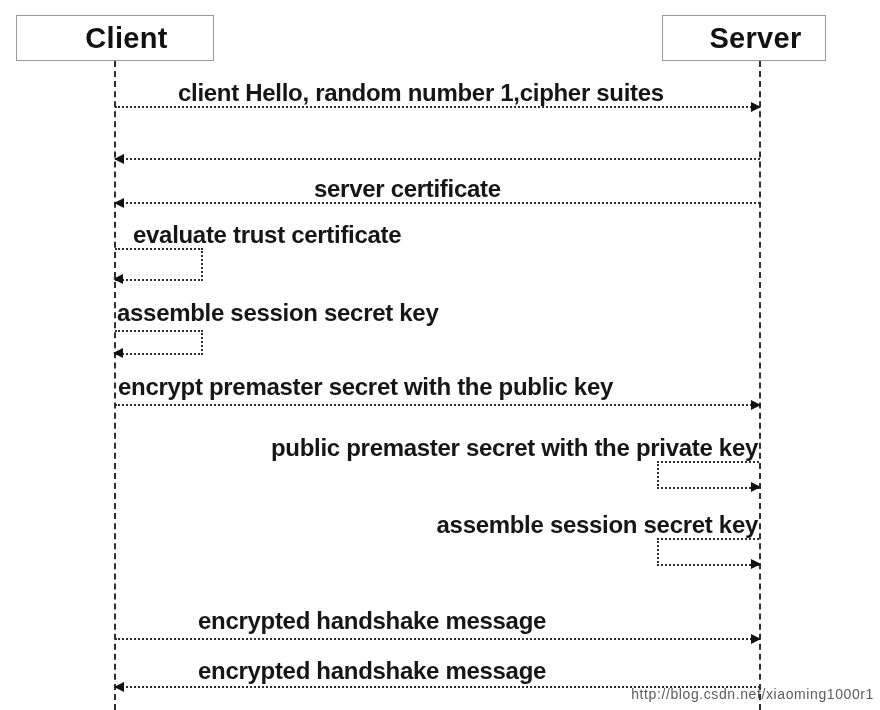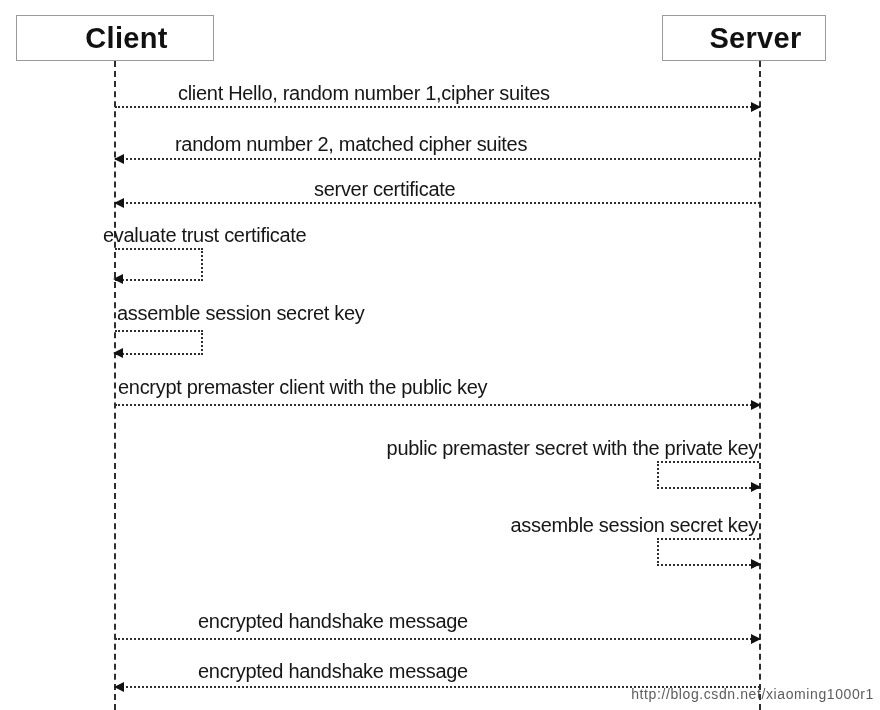--- a/index.html
+++ b/index.html
@@ -85,32 +85,32 @@
     border-right: none;
   }
   #loop4 { top: 248px; height: 33px; }
   #loop5 { top: 330px; height: 25px; }
   #loop7 { top: 461px; height: 28px; }
   #loop8 { top: 538px; height: 28px; }
 
   
   .mlabel {
     position: absolute;
-    font-size: 20px;
-    font-weight: normal;
+    font-size: 24px;
+    font-weight: bold;
     color: #161616;
     white-space: nowrap;
     letter-spacing: -0.3px;
     line-height: 24px;
     text-align: right;
   }
   #lab1  { left: 178px; top: 81px;  }
   #lab2  { left: 175px; top: 132px; }
   #lab3  { left: 314px; top: 177px; }
-  #lab4  { left: 103px; top: 223px; }
+  #lab4  { left: 133px; top: 223px; }
   #lab5  { left: 117px; top: 301px; }
   #lab6  { left: 118px; top: 375px; }
   #lab7  { right: 122px; top: 436px; }
   #lab8  { right: 122px; top: 513px; }
   #lab9  { left: 198px; top: 609px; }
   #lab10 { left: 198px; top: 659px; }
 
   
   .wm-community {
     position: absolute;
@@ -144,41 +144,40 @@
   </div>
 
   <div class="lifeline" id="lifeline-client"></div>
   <div class="lifeline" id="lifeline-server"></div>
 
   <div class="mlabel" id="lab1">client Hello, random number 1,cipher suites</div>
   <div class="mline" id="line1">
     <i class="ah right"></i>
   </div>
 
-  <div class="mlabel" id="lab2">random number 2, matched cipher suites</div>
   <div class="mline" id="line2">
     <i class="ah left"></i>
   </div>
 
   <div class="mlabel" id="lab3">server certificate</div>
   <div class="mline" id="line3">
     <i class="ah left"></i>
   </div>
 
   <div class="mlabel" id="lab4">evaluate trust certificate</div>
   <div class="loop client" id="loop4">
     <i class="ah loop-left"></i>
   </div>
 
   <div class="mlabel" id="lab5">assemble session secret key</div>
   <div class="loop client" id="loop5">
     <i class="ah loop-left"></i>
   </div>
 
-  <div class="mlabel" id="lab6">encrypt premaster client with the public key</div>
+  <div class="mlabel" id="lab6">encrypt premaster secret with the public key</div>
   <div class="mline" id="line6">
     <i class="ah right"></i>
   </div>
 
   <div class="mlabel" id="lab7">public premaster secret with the private key</div>
   <div class="loop server" id="loop7">
     <i class="ah loop-right"></i>
   </div>
 
   <div class="mlabel" id="lab8">assemble session secret key</div>

